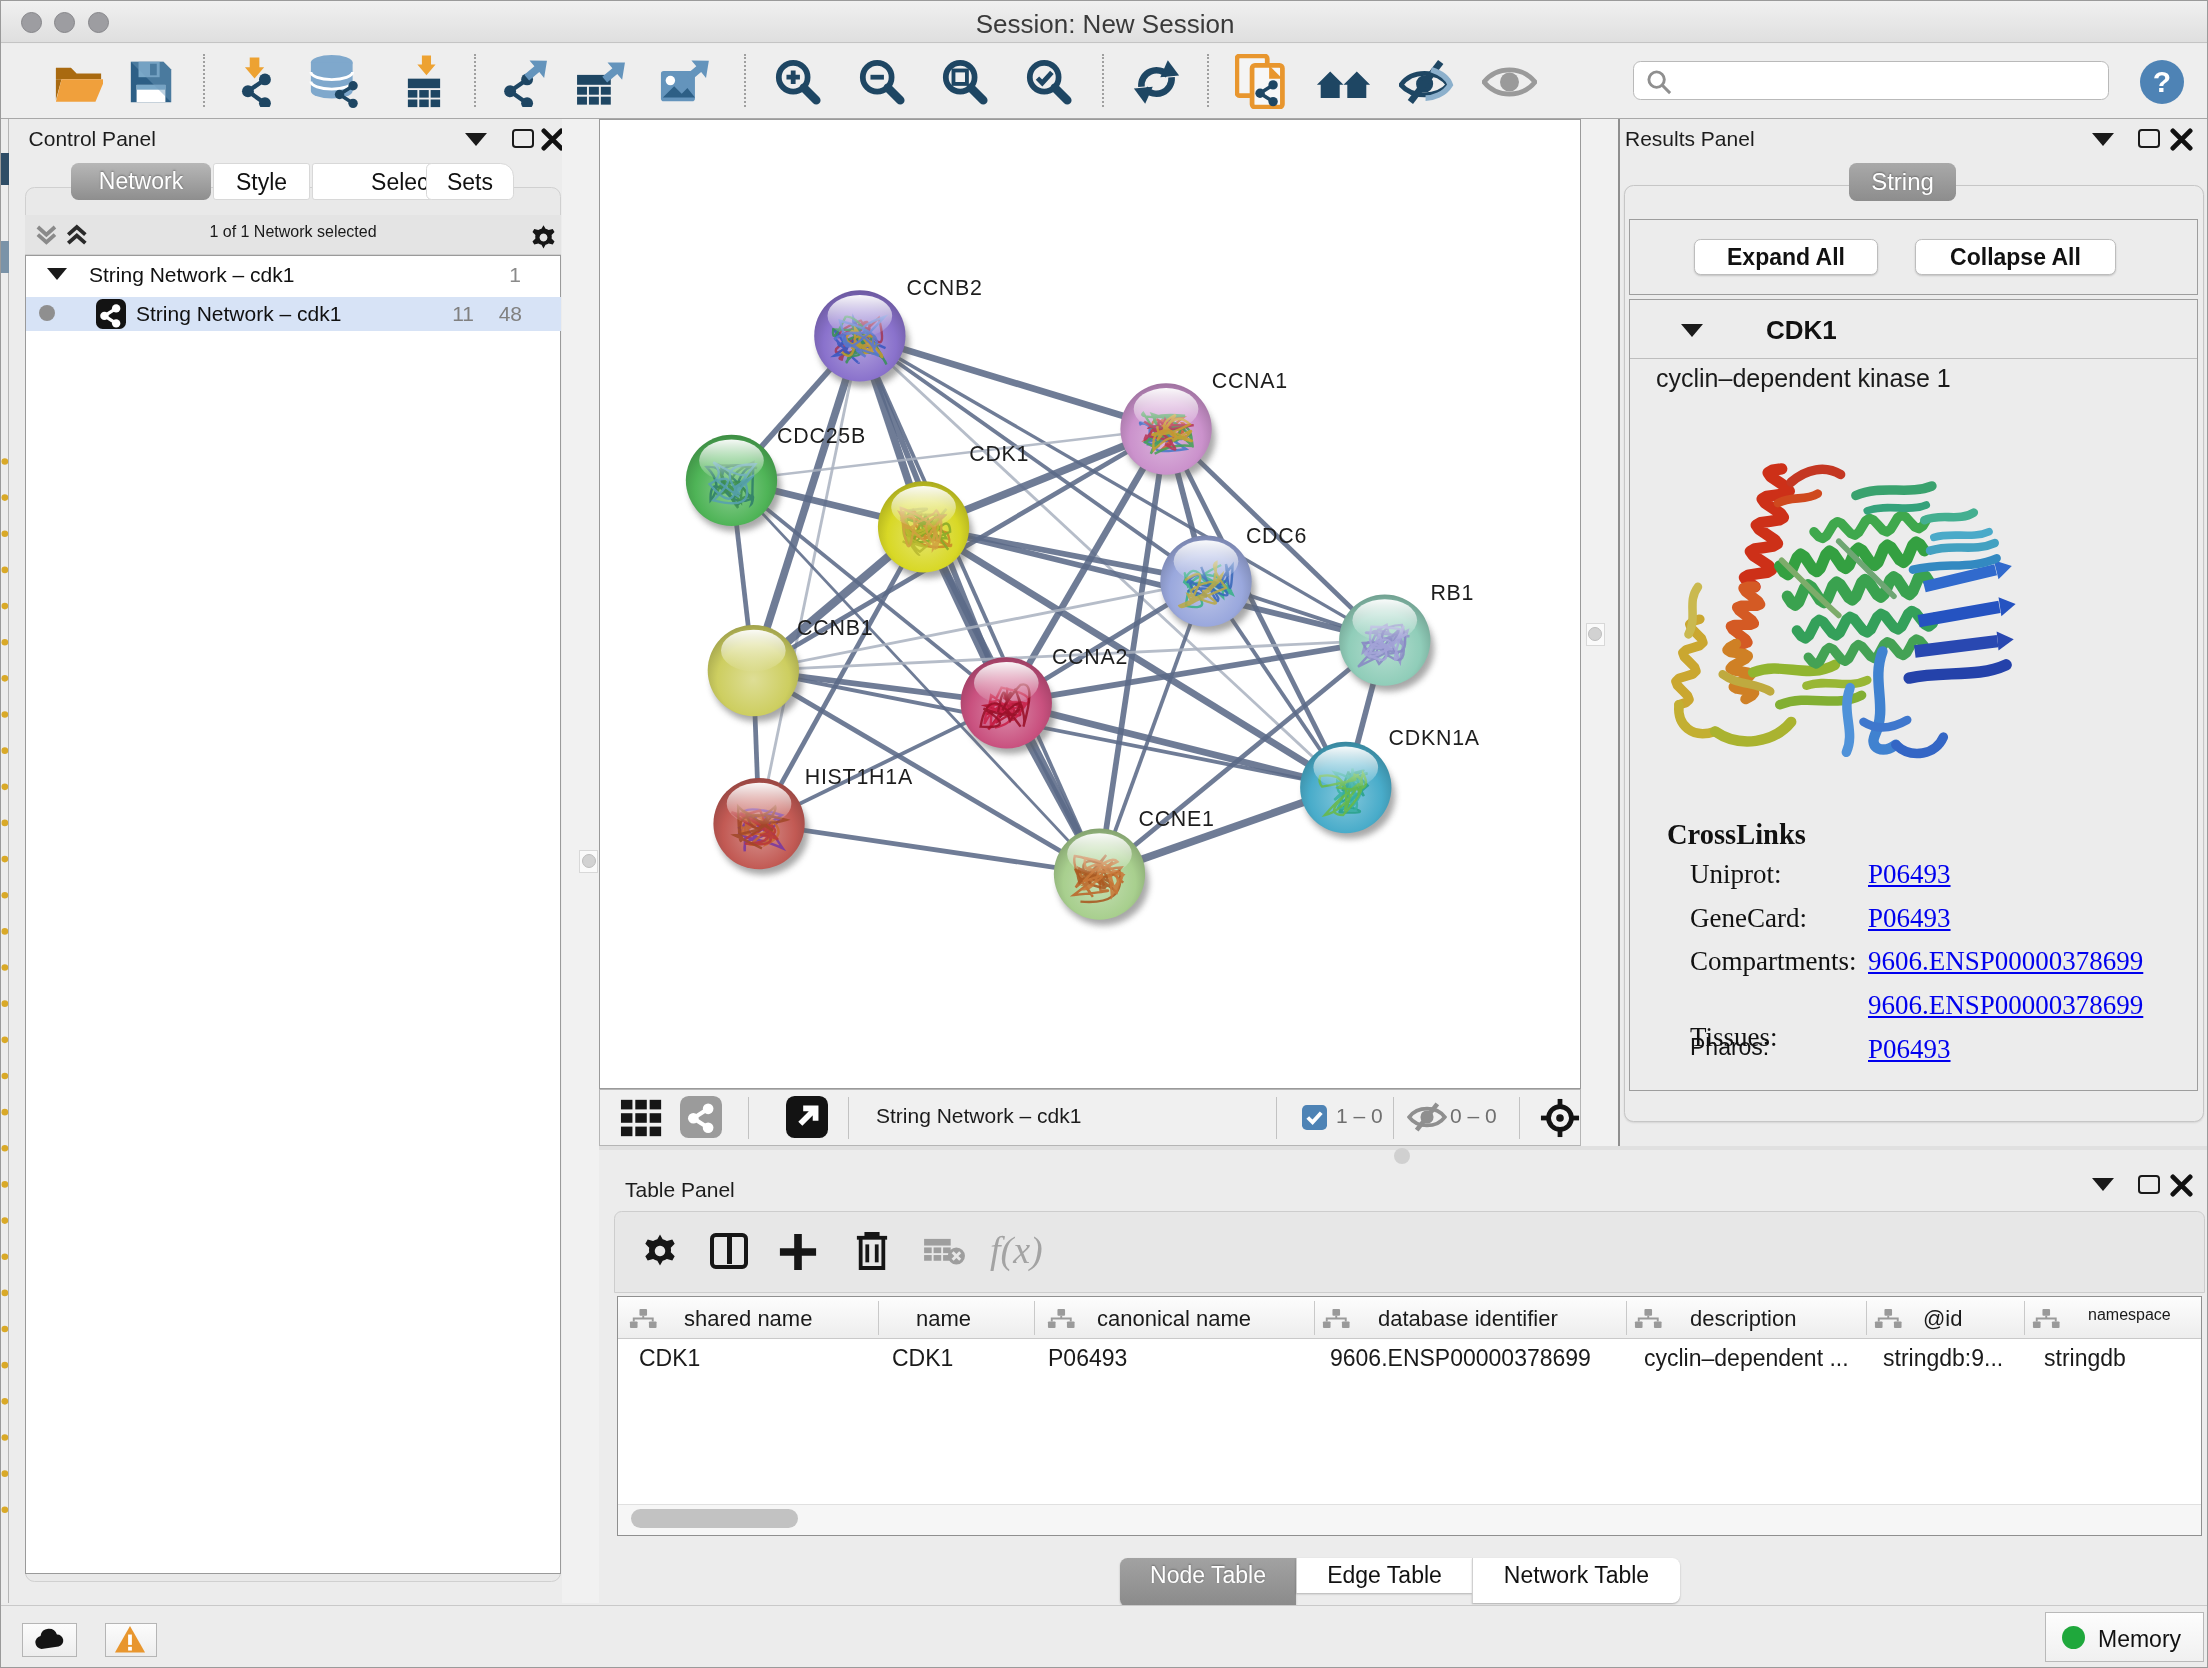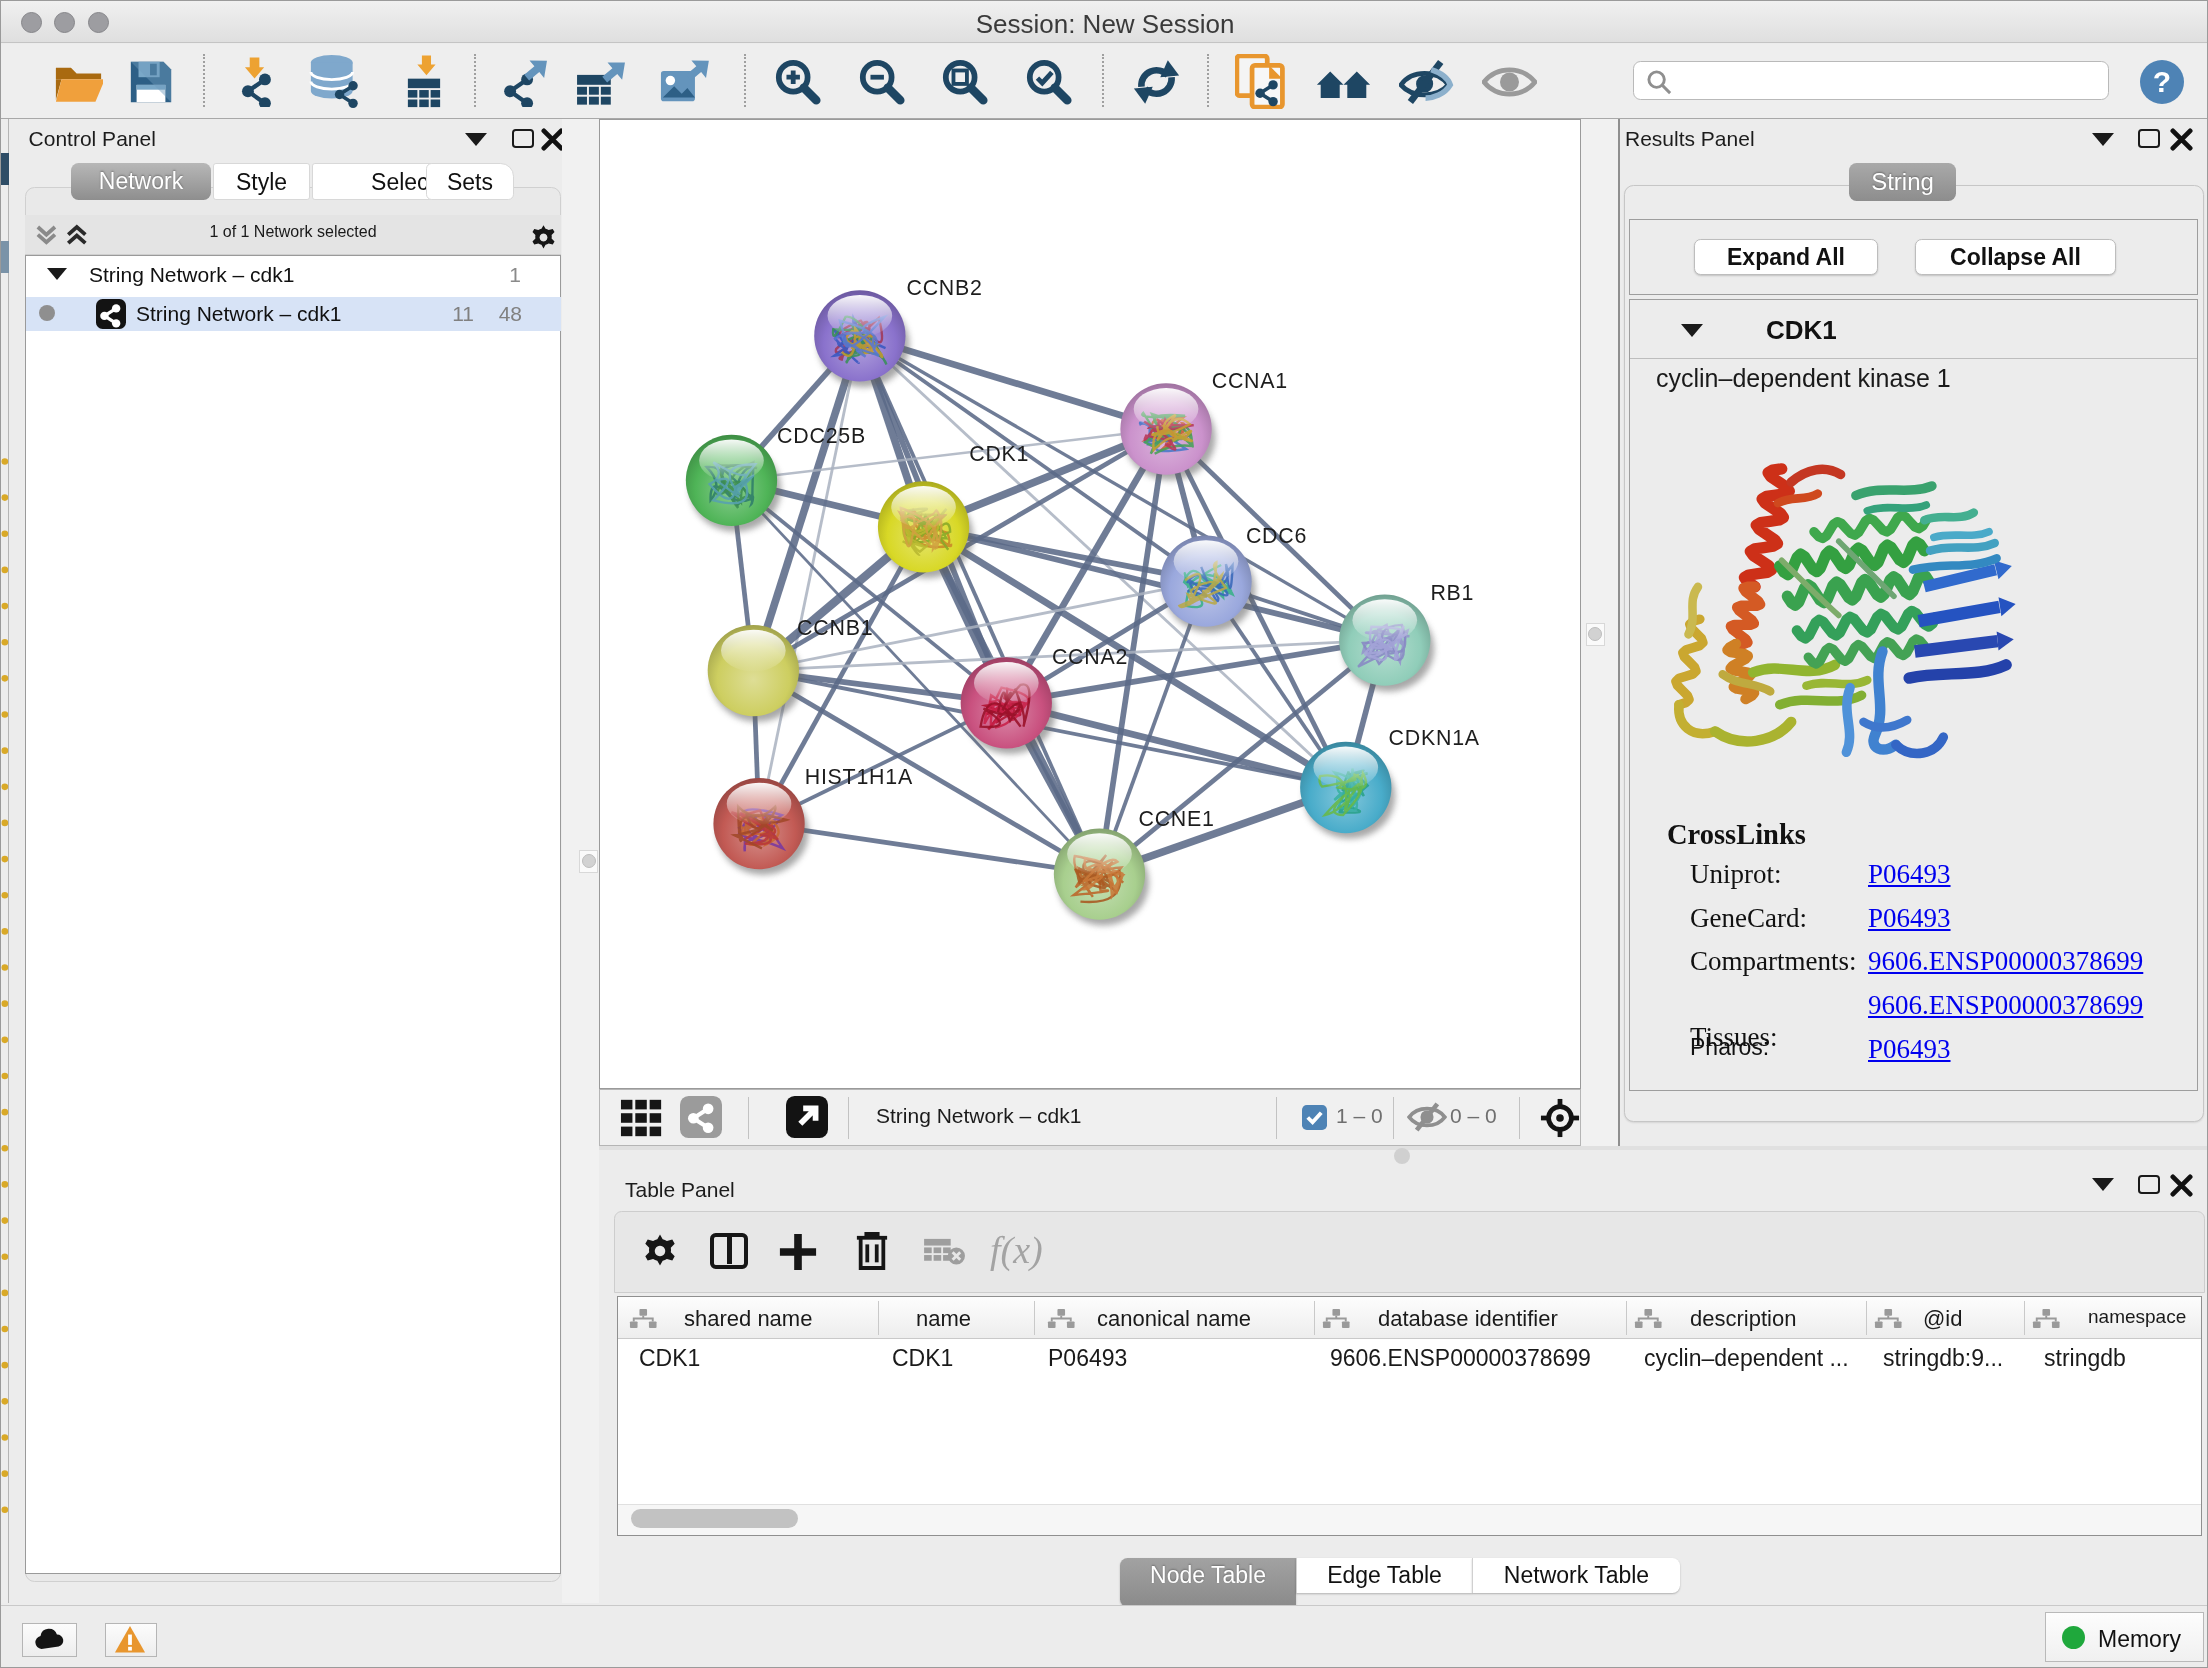--- a/index.html
+++ b/index.html
@@ -763,33 +763,33 @@
       <rect x="21" y="14" width="8" height="7" rx="1"></rect>
       <path d="M15 8 L15 11 M5 14 L5 11 L25 11 L25 14" stroke="#9a9a9a" stroke-width="2" fill="none"></path>
     </g>
   </svg>
 <div class="abs" style="left:683px;top:1305px;font-size:22px;color:#1a1a1a;">shared name</div>
 <div class="abs" style="left:915px;top:1305px;font-size:22px;color:#1a1a1a;">name</div>
 <div class="abs" style="left:1096px;top:1305px;font-size:22px;color:#1a1a1a;">canonical name</div>
 <div class="abs" style="left:1377px;top:1305px;font-size:22px;color:#1a1a1a;">database identifier</div>
 <div class="abs" style="left:1689px;top:1305px;font-size:22px;color:#1a1a1a;">description</div>
 <div class="abs" style="left:1922px;top:1305px;font-size:22px;color:#1a1a1a;">@id</div>
-<div class="abs" style="left:2087px;top:1305px;font-size:19px;color:#1a1a1a;">namespace</div>
+<div class="abs" style="left:2087px;top:1305px;font-size:16px;color:#1a1a1a;">namespace</div>
 <div class="abs" style="left:638px;top:1344px;font-size:23px;color:#1a1a1a;">CDK1</div>
 <div class="abs" style="left:891px;top:1344px;font-size:23px;color:#1a1a1a;">CDK1</div>
 <div class="abs" style="left:1047px;top:1344px;font-size:23px;color:#1a1a1a;">P06493</div>
 <div class="abs" style="left:1329px;top:1344px;font-size:23px;color:#1a1a1a;">9606.ENSP00000378699</div>
 <div class="abs" style="left:1643px;top:1344px;font-size:23px;color:#1a1a1a;">cyclin–dependent ...</div>
 <div class="abs" style="left:1882px;top:1344px;font-size:23px;color:#1a1a1a;">stringdb:9...</div>
 <div class="abs" style="left:2043px;top:1344px;font-size:23px;color:#1a1a1a;">stringdb</div>
 <div class="abs" style="left:617px;top:1503px;width:1583px;height:31px;background:#f6f6f6;border-top:1px solid #e0e0e0;"></div>
 <div class="abs" style="left:630px;top:1508px;width:167px;height:19px;background:#c2c2c2;border-radius:9.5px;"></div>
 <div class="abs" style="left:1119px;top:1557px;width:176px;height:49px;background:linear-gradient(#a2a2a2,#8a8a8a);border-radius:7.6px 0 0 7.6px;color:#fff;font-size:23px;text-align:center;line-height:34px;text-shadow:0 -1px 1.9px rgba(0,0,0,0.3);box-shadow:0 1px 1.9px rgba(0,0,0,0.25);">Node Table</div>
 <div class="abs" style="left:1295px;top:1557px;width:176px;height:35px;background:#fff;font-size:23px;color:#111;text-align:center;line-height:34px;border-left:1px solid #d0d0d0;box-shadow:0 1px 1.9px rgba(0,0,0,0.25);">Edge Table</div>
-<div class="abs" style="left:1471px;top:1557px;width:208px;height:35px;background:#fff;border-radius:0 7.6px 7.6px 0;font-size:23px;color:#111;text-align:center;line-height:34px;border-left:1px solid #d0d0d0;box-shadow:0 1px 1.9px rgba(0,0,0,0.25);">Network Table</div>
+<div class="abs" style="left:1471px;top:1557px;width:208px;height:45px;background:#fff;border-radius:0 7.6px 7.6px 0;font-size:23px;color:#111;text-align:center;line-height:34px;border-left:1px solid #d0d0d0;box-shadow:0 1px 1.9px rgba(0,0,0,0.25);">Network Table</div>
 
 <div class="abs" style="left:0;top:1604px;width:2208px;height:65px;background:#ececec;border-top:1.9px solid #c9c9c9;"></div>
 <div class="abs" style="left:21px;top:1622px;width:55px;height:34px;background:linear-gradient(#fcfcfc,#ededed);border:1px solid #b5b5b5;"></div>
 <svg class="abs" style="left:31px;top:1627px" width="34" height="23" viewBox="0 0 36 24">
     <path d="M10 22 a7 7 0 0 1 -1 -13.8 a9 9 0 0 1 17.4 -1.5 a6.5 6.5 0 0 1 1.8 12.8 Z" fill="#141414"></path>
   </svg>
 <div class="abs" style="left:104px;top:1622px;width:52px;height:34px;background:linear-gradient(#fcfcfc,#ededed);border:1px solid #b5b5b5;"></div>
 <svg class="abs" style="left:113px;top:1624px" width="32" height="28.5" viewBox="0 0 34 30">
     <path d="M17 1 L33 29 L1 29 Z" fill="#e8962e"></path>
     <rect x="15" y="10" width="4" height="11" fill="#fff"></rect>

